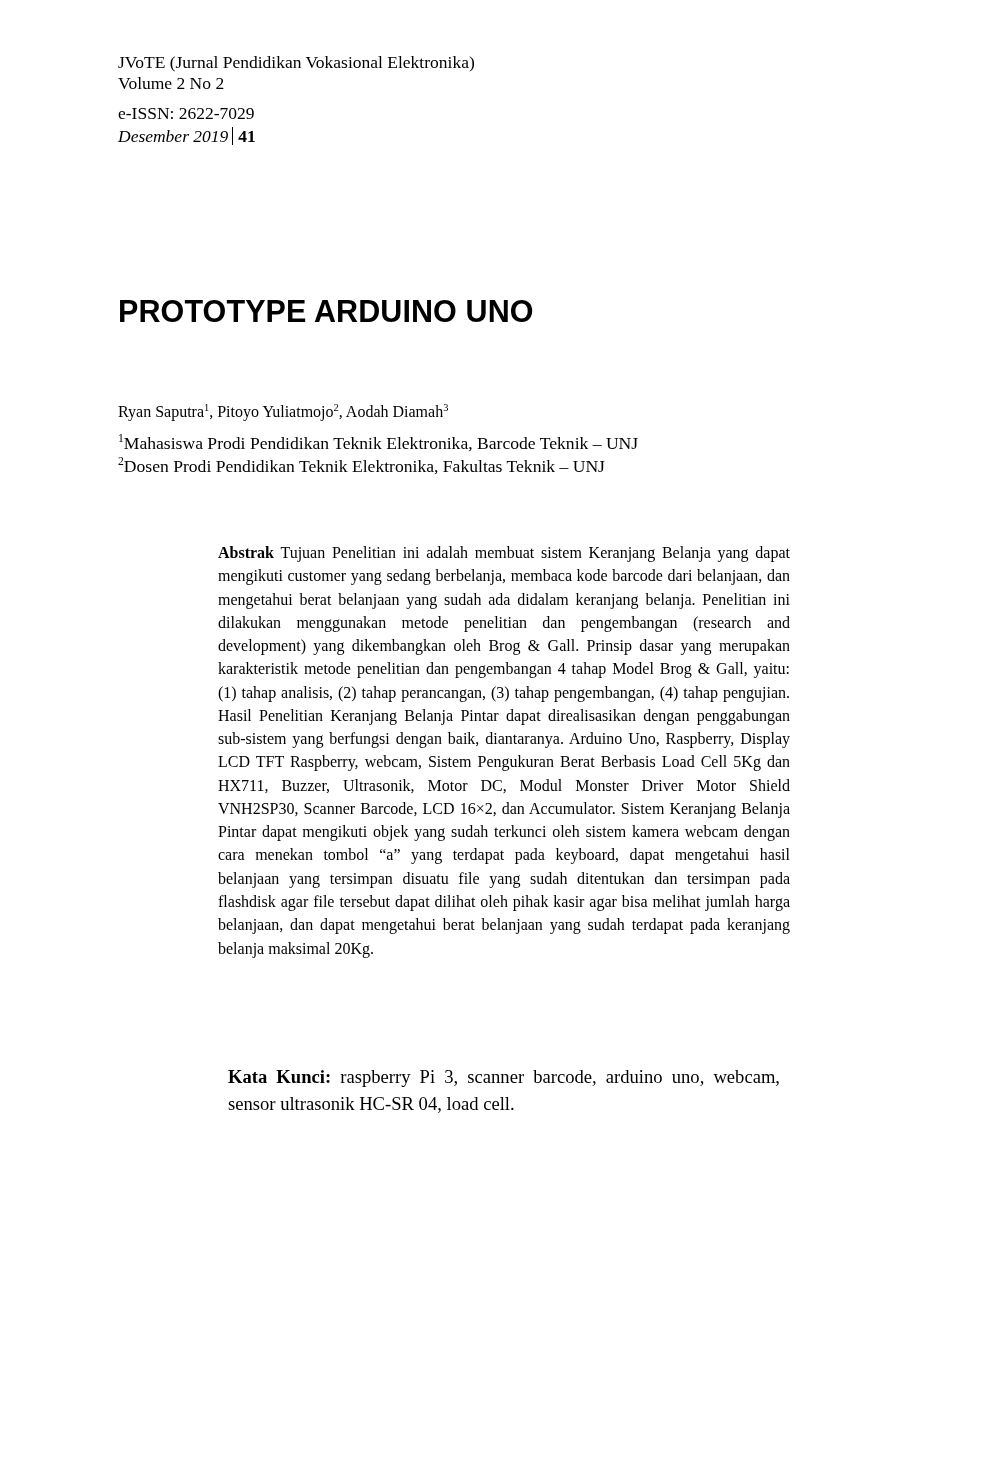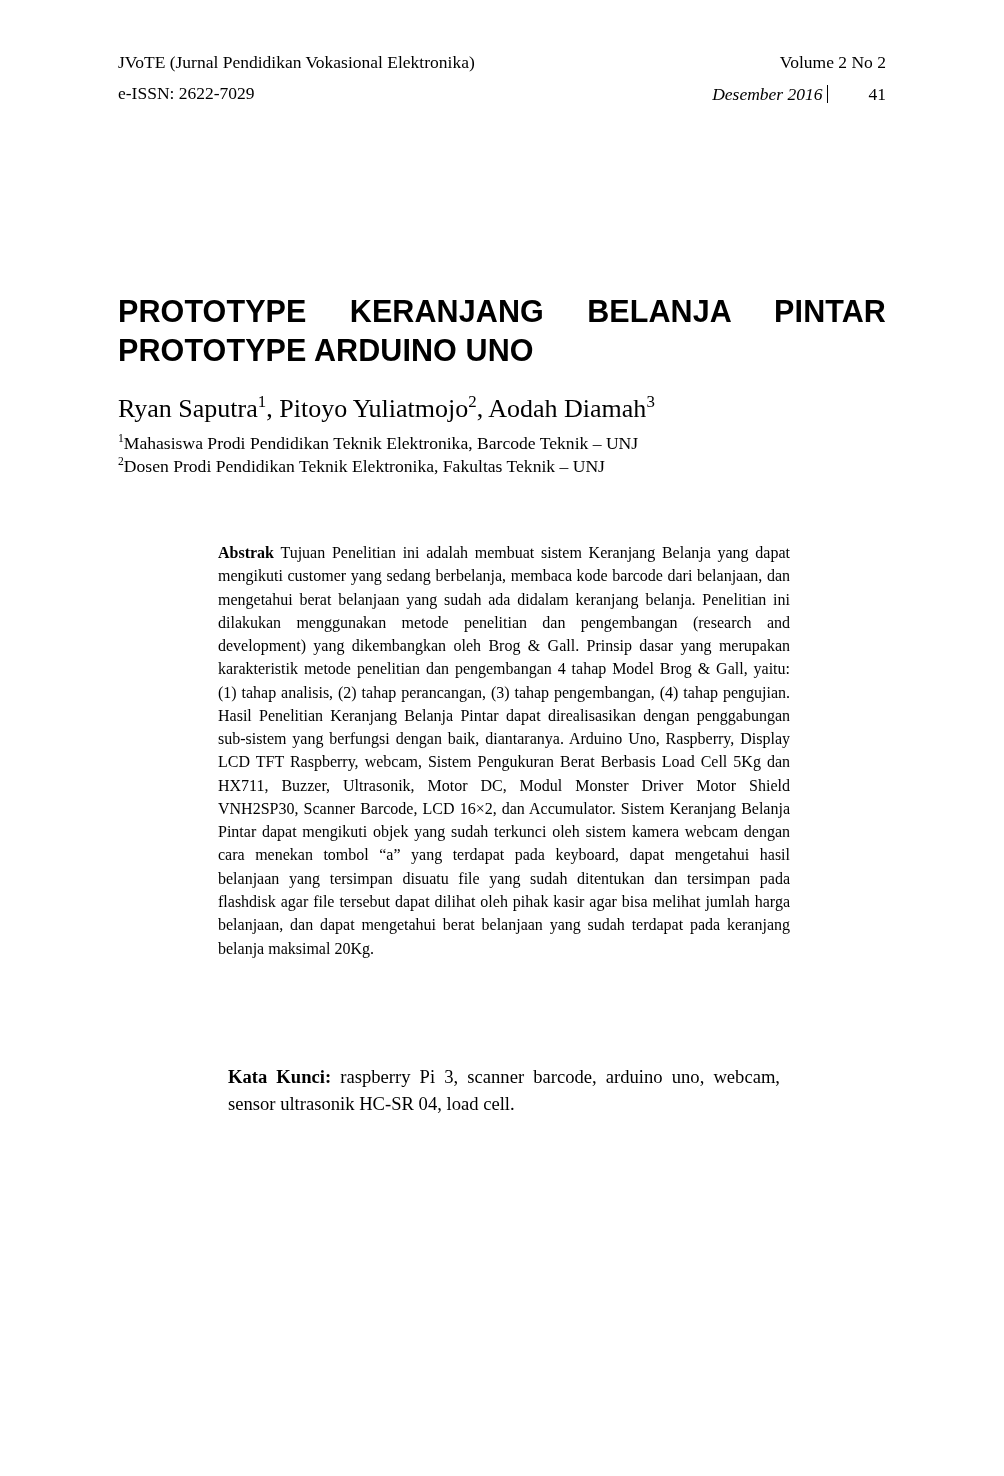--- a/index.html
+++ b/index.html
@@ -28,22 +28,23 @@
   
   .header {
     position: absolute;
     left: 118px;
     top: 52px;
     width: 768px;
   }
   .header-row {
     display: flex;
     justify-content: space-between;
-    align-items: center;
+    align-items: flex-start;
     width: 100%;
+    flex-direction: column;
   }
   .header-row + .header-row {
     margin-top: 9px;
   }
   .header-left {
     font-size: 17.5px;
     line-height: 1.2;
     white-space: nowrap;
   }
   .header-right {
@@ -59,22 +60,21 @@
   .header-rule {
     display: inline-block;
     width: 1px;
     height: 18px;
     background: #000;
     margin: 0 5px 0 4px;
     position: relative;
     top: 3px;
   }
   .header-page {
-    font-weight: normal;
-    margin-left: 36px;
+    font-weight: bold;
   }
 
   
   .title {
     position: absolute;
     left: 118px;
     top: 272px;
     width: 768px;
     font-family: "Liberation Sans", "DejaVu Sans", sans-serif;
     font-weight: bold;
@@ -91,23 +91,23 @@
   }
   .title-line2 {
     display: block;
     text-align: left;
   }
 
   
   .authors {
     position: absolute;
     left: 118px;
-    top: 393px;
-    width: 768px;
-    font-size: 26px;
+    top: 402px;
+    width: 768px;
+    font-size: 16px;
     line-height: 1.25;
   }
   .authors sup {
     font-size: 0.65em;
     vertical-align: super;
     line-height: 0;
   }
 
   
   .affiliations {
@@ -173,29 +173,28 @@
   <div class="header">
     <div class="header-row">
       <span class="header-left">JVoTE (Jurnal Pendidikan Vokasional Elektronika)</span>
       <span class="header-right">
         <span>Volume 2 No 2</span>
       </span>
     </div>
     <div class="header-row">
       <span class="header-left">e-ISSN: 2622-7029</span>
       <span class="header-right">
-        <span class="header-date">Desember 2016</span>
+        <span class="header-date">Desember 2019</span>
         <span class="header-rule"></span>
         <span class="header-page">41</span>
       </span>
     </div>
   </div>
 
   <h1 class="title">
-    <span class="title-line1">PROTOTYPE KERANJANG BELANJA PINTAR</span>
     <span class="title-line2">PROTOTYPE ARDUINO UNO</span>
   </h1>
 
   <div class="authors">
     <span>Ryan Saputra</span><sup>1</sup><span>, </span><span>Pitoyo Yuliatmojo</span><sup>2</sup><span>, </span><span>Aodah Diamah</span><sup>3</sup>
   </div>
 
   <div class="affiliations">
     <span class="affiliation-line"><sup>1</sup><span>Mahasiswa Prodi Pendidikan Teknik Elektronika, Barcode Teknik – UNJ</span></span>
     <span class="affiliation-line"><sup>2</sup><span>Dosen Prodi Pendidikan Teknik Elektronika, Fakultas Teknik – UNJ</span></span>

